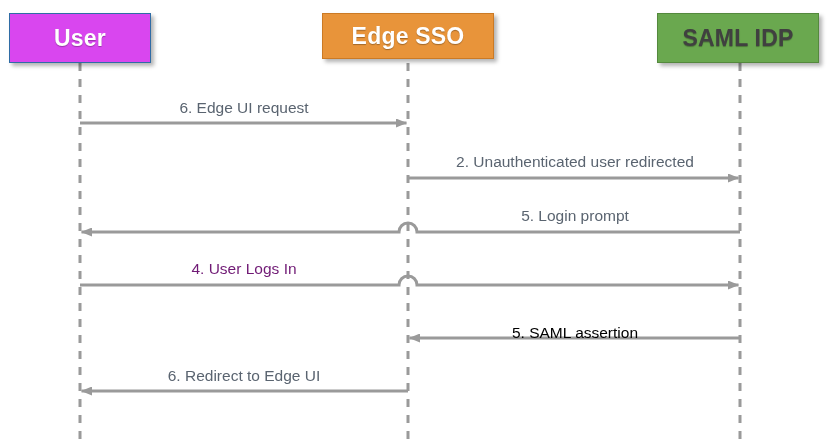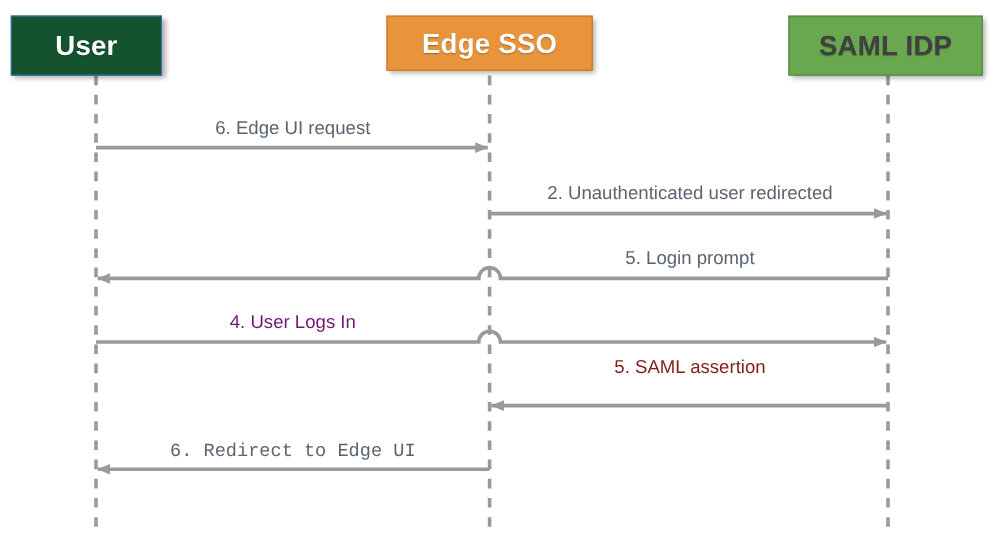--- a/index.html
+++ b/index.html
@@ -81,33 +81,33 @@
         <path d="M 80 123 L 406.5 123" fill="none" stroke="#9a9a9a" stroke-width="3" marker-end="url(#arrow-right)"></path>
         <path d="M 408 178 L 738.5 178" fill="none" stroke="#9a9a9a" stroke-width="3" marker-end="url(#arrow-right)"></path>
         <path d="M 740 232 L 417 232 A 9 9 0 0 0 399 232 L 81.5 232" fill="none" stroke="#9a9a9a" stroke-width="3" marker-end="url(#arrow-left)"></path>
         <path d="M 80 285 L 399 285 A 9 9 0 0 1 417 285 L 738.5 285" fill="none" stroke="#9a9a9a" stroke-width="3" marker-end="url(#arrow-right)"></path>
         <path d="M 740 338 L 409.5 338" fill="none" stroke="#9a9a9a" stroke-width="3" marker-end="url(#arrow-left)"></path>
         <path d="M 408 391 L 81.5 391" fill="none" stroke="#9a9a9a" stroke-width="3" marker-end="url(#arrow-left)"></path>
       </g>
   </svg>
 
   <div id="participants-host">
-      <div class="participant" style="left: 9px; top: 13px; width: 126px; height: 50px; background: #14532d; border-color: rgb(47, 108, 165); color: rgb(255, 255, 255);">
+      <div class="participant" style="left: 9px; top: 13px; width: 142px; height: 50px; background: #d946ef; border-color: rgb(47, 108, 165); color: rgb(255, 255, 255);">
         <span class="participant-label">User</span>
       </div>
       <div class="participant" style="left: 322px; top: 13px; width: 172px; height: 46px; background: rgb(232, 148, 58); border-color: rgb(203, 122, 37); color: rgb(255, 255, 255);">
         <span class="participant-label">Edge SSO</span>
       </div>
       <div class="participant" style="left: 657px; top: 13px; width: 162px; height: 50px; background: rgb(106, 168, 79); border-color: rgb(84, 137, 61); color: #404040;">
         <span class="participant-label">SAML IDP</span>
       </div>
     </div>
 
   <div id="labels-host">
       <div class="msg-label" style="left: 244px; top: 99px; color: rgb(90, 100, 112);">6. Edge UI request</div>
       <div class="msg-label" style="left: 575px; top: 153px; color: rgb(90, 100, 112);">2. Unauthenticated user redirected</div>
       <div class="msg-label" style="left: 575px; top: 207px; color: rgb(90, 100, 112);">5. Login prompt</div>
       <div class="msg-label" style="left: 244px; top: 260px; color: #701a75;">4. User Logs In</div>
-      <div class="msg-label" style="left: 575px; top: 298px; color: #7f1d1d;">5. SAML assertion</div>
-      <div class="msg-label" style="left: 244px; top: 367px; color: rgb(90, 100, 112); font-family: Liberation Mono, monospace;">6. Redirect to Edge UI</div>
+      <div class="msg-label" style="left: 575px; top: 324px; color: #000000;">5. SAML assertion</div>
+      <div class="msg-label" style="left: 244px; top: 367px; color: rgb(90, 100, 112);">6. Redirect to Edge UI</div>
     </div>
 
 </div>
 
 </body></html>

